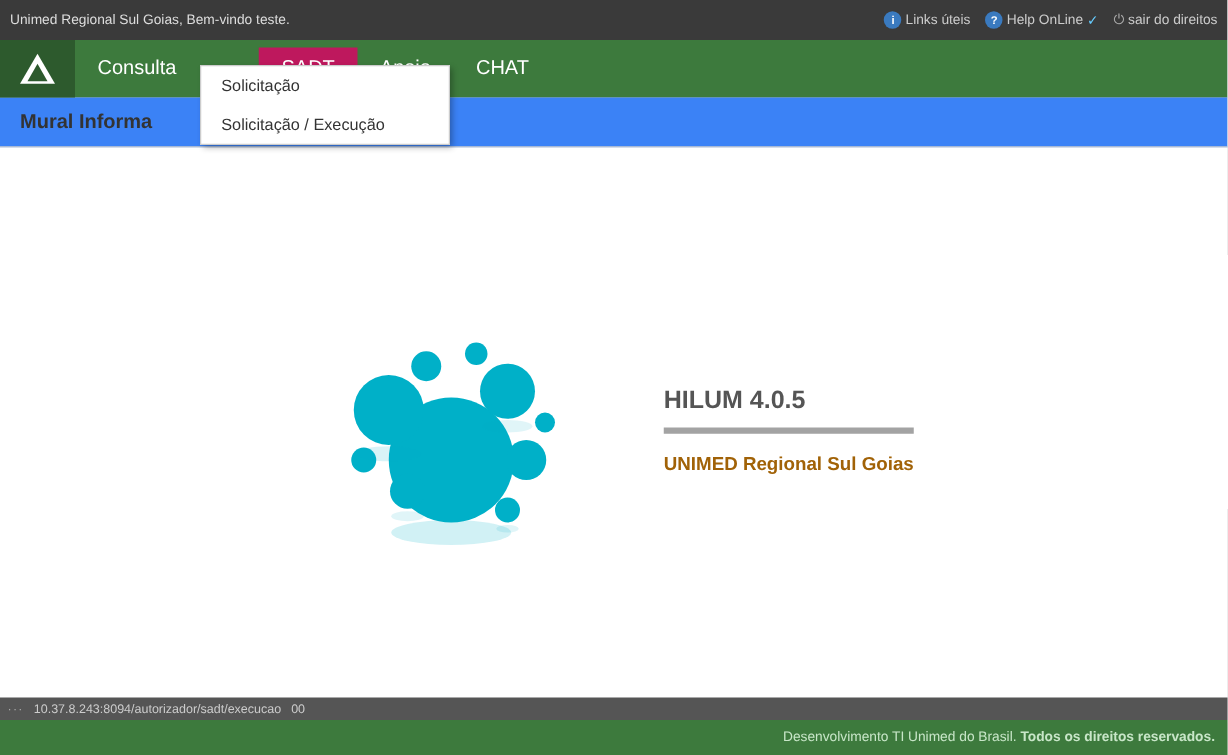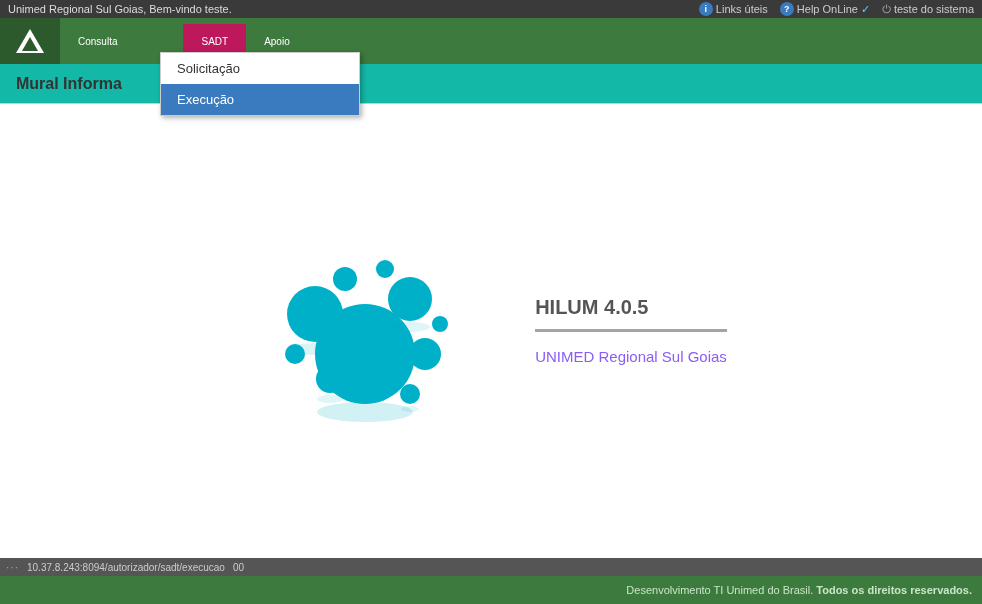--- a/index.html
+++ b/index.html
@@ -3,21 +3,21 @@
   <meta charset="utf-8">
   <style>
     * { margin: 0; padding: 0; box-sizing: border-box; }
     body { font-family: Arial, sans-serif; font-size: 13px; background: #d0d0d0; width: 982px; height: 604px; overflow: hidden; }
 
     
     #top-bar {
       background: #3a3a3a;
       color: #ccc;
       font-size: 11px;
-      height: 18px;
+      height: 32px;
       display: flex;
       align-items: center;
       padding: 0 8px;
       justify-content: space-between;
     }
     #top-bar-title { color: #ddd; }
     #top-bar-actions { display: flex; gap: 12px; align-items: center; }
     #top-bar-actions a {
       color: #ccc;
       text-decoration: none;
@@ -67,21 +67,21 @@
       border-left: 8px solid transparent;
       border-right: 8px solid transparent;
       border-bottom: 14px solid #2d5a2d;
     }
     .nav-item {
       height: 34px;
       display: flex;
       align-items: center;
       padding: 0 18px;
       color: white;
-      font-size: 10px;
+      font-size: 16px;
       cursor: pointer;
       position: relative;
       user-select: none;
     }
     .nav-item.open { background: #be185d; margin-left: 48px; }
 
     
     #dropdown-menu {
       position: absolute;
       top: 52px;
@@ -96,21 +96,21 @@
       padding: 8px 16px;
       cursor: pointer;
       font-size: 13px;
       color: #333;
       display: block;
     }
     .dropdown-item.selected { background: #3a7abf; color: white; }
 
     
     #page-title-bar {
-      background: #14b8a6;
+      background: #3b82f6;
       border-bottom: 1px solid #ccc;
       padding: 8px 16px;
       font-size: 16px;
       font-weight: bold;
       color: #333;
       height: 40px;
       display: flex;
       align-items: center;
     }
 
@@ -134,27 +134,27 @@
 
     
     #info-panel {
       max-width: 280px;
     }
     #app-title {
       font-size: 20px;
       font-weight: bold;
       color: #555;
       padding-bottom: 10px;
-      border-bottom: 3px solid #a3a3a3;
+      border-bottom: 5px solid #a3a3a3;
       margin-bottom: 16px;
     }
     #company-name {
       font-size: 15px;
-      font-weight: normal;
-      color: #8b5cf6;
+      font-weight: bold;
+      color: #a16207;
       margin-bottom: 8px;
       text-align: right;
     }
     .info-line { color: #444; margin-bottom: 4px; font-size: 13px; }
 
     
     #footer {
       background: #3d7a3d;
       color: #c8e6c8;
       font-size: 11px;
@@ -194,37 +194,38 @@
       <span class="icon-circle icon-info">i</span>
       <span>Links úteis</span>
     </a>
     <a>
       <span class="icon-circle icon-help">?</span>
       <span>Help OnLine</span>
       <span style="color:#6cf;">✓</span>
     </a>
     <a>
       <span style="color:#aaa;">⏻</span>
-      <span>teste do sistema</span>
+      <span>sair do direitos</span>
     </a>
   </div>
 </div>
 
 <div id="navbar">
   <div id="logo">
     <div class="logo-triangle"></div>
   </div>
   <div class="nav-item">Consulta</div>
   <div class="nav-item open">SADT</div>
   <div class="nav-item">Apoio</div>
+  <div class="nav-item">CHAT</div>
 </div>
 
 <div id="dropdown-menu">
   <div class="dropdown-item">Solicitação</div>
-  <div class="dropdown-item selected">Execução</div>
+  <div class="dropdown-item">Solicitação / Execução</div>
 </div>
 
 <div id="page-title-bar">
   <span>Mural Informa</span>
 </div>
 
 <div id="main-content">
 
   <div id="molecule">
     <svg width="220" height="230" viewBox="0 0 220 230">

